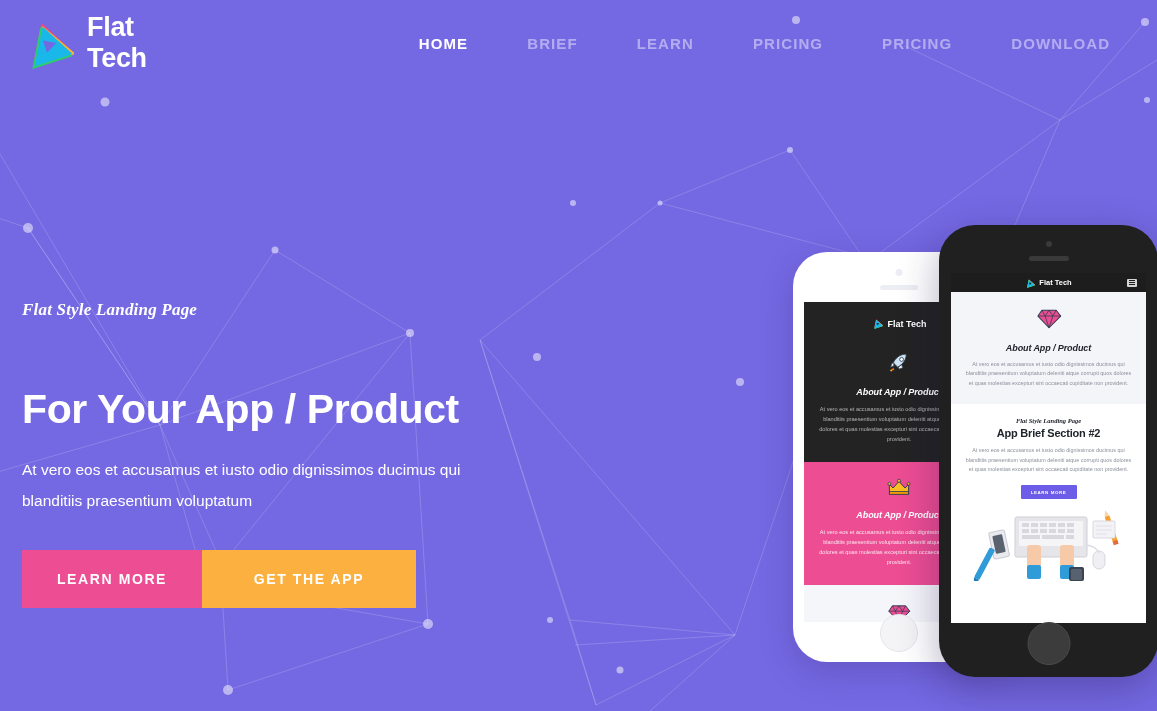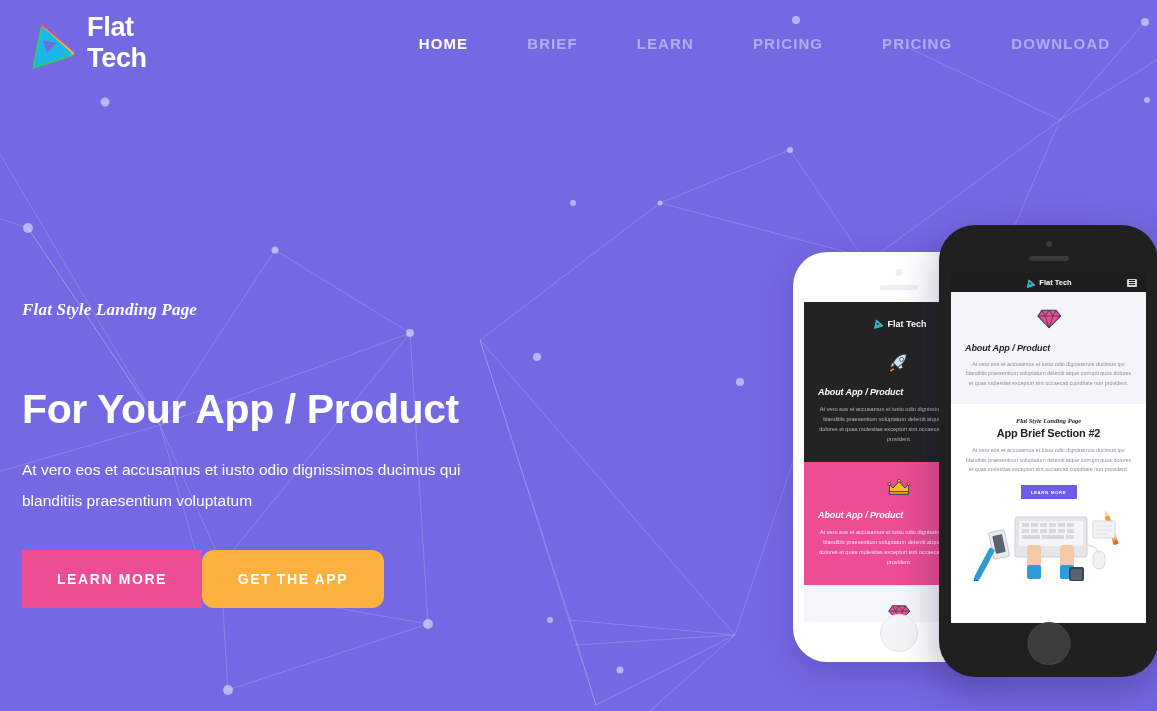--- a/index.html
+++ b/index.html
@@ -50,21 +50,21 @@
     max-width:500px;
   }
   .cta { display:flex; margin-top:34px; }
   .btn {
     border:none; cursor:pointer; color:#ffffff;
     font-family:"Liberation Sans", sans-serif;
     font-size:14px; font-weight:bold; letter-spacing:1.6px;
     height:58px; display:flex; align-items:center; justify-content:center;
   }
   .btn-pink  { background:#ec4d93; width:180px; }
-  .btn-amber { background:#fbb040; width:182px;border-radius:12px; }
+  .btn-amber { background:#fbb040; width:214px; }
 
   
   .phones { position:absolute; left:0; top:0; width:1157px; height:711px; z-index:4; }
 
   
   .phone-white {
     position:absolute; left:793px; top:252px;
     width:212px; height:410px;
     background:#ffffff; border-radius:34px;
     box-shadow:0 10px 34px rgba(40,20,90,0.22);
@@ -83,21 +83,21 @@
     width:38px; height:38px; border-radius:50%;
     background:#f4f4f6; border:1px solid #e4e4ea;
   }
   .sec-dark  { background:#232323; padding:13px 14px 18px; }
   .sec-pink  { background:#ec4d93; padding:16px 14px 18px; }
   .sec-light { background:#f5f6fa; padding:16px 14px 18px; }
   .pw-navbar { display:flex; align-items:center; justify-content:center; gap:5px; padding-bottom:16px; }
   .pw-navbar .brand-name-sm { color:#fff; font-size:9px; font-weight:bold; }
   .sec-icon { text-align:center; margin-bottom:8px; }
   .sec-title {
-    text-align:left; font-size:9px; font-weight:bold;
+    text-align:center; font-size:9px; font-weight:bold;
     font-style:italic; letter-spacing:-0.1px;
   }
   .sec-title.on-dark  { color:#ffffff; }
   .sec-title.on-pink  { color:#ffffff; }
   .sec-title.on-light { color:#20242c; }
   .sec-body {
     text-align:center; font-size:5.6px; line-height:10px; margin-top:7px;
   }
   .sec-body.on-dark  { color:rgba(255,255,255,0.62); }
   .sec-body.on-pink  { color:rgba(255,255,255,0.85); }

